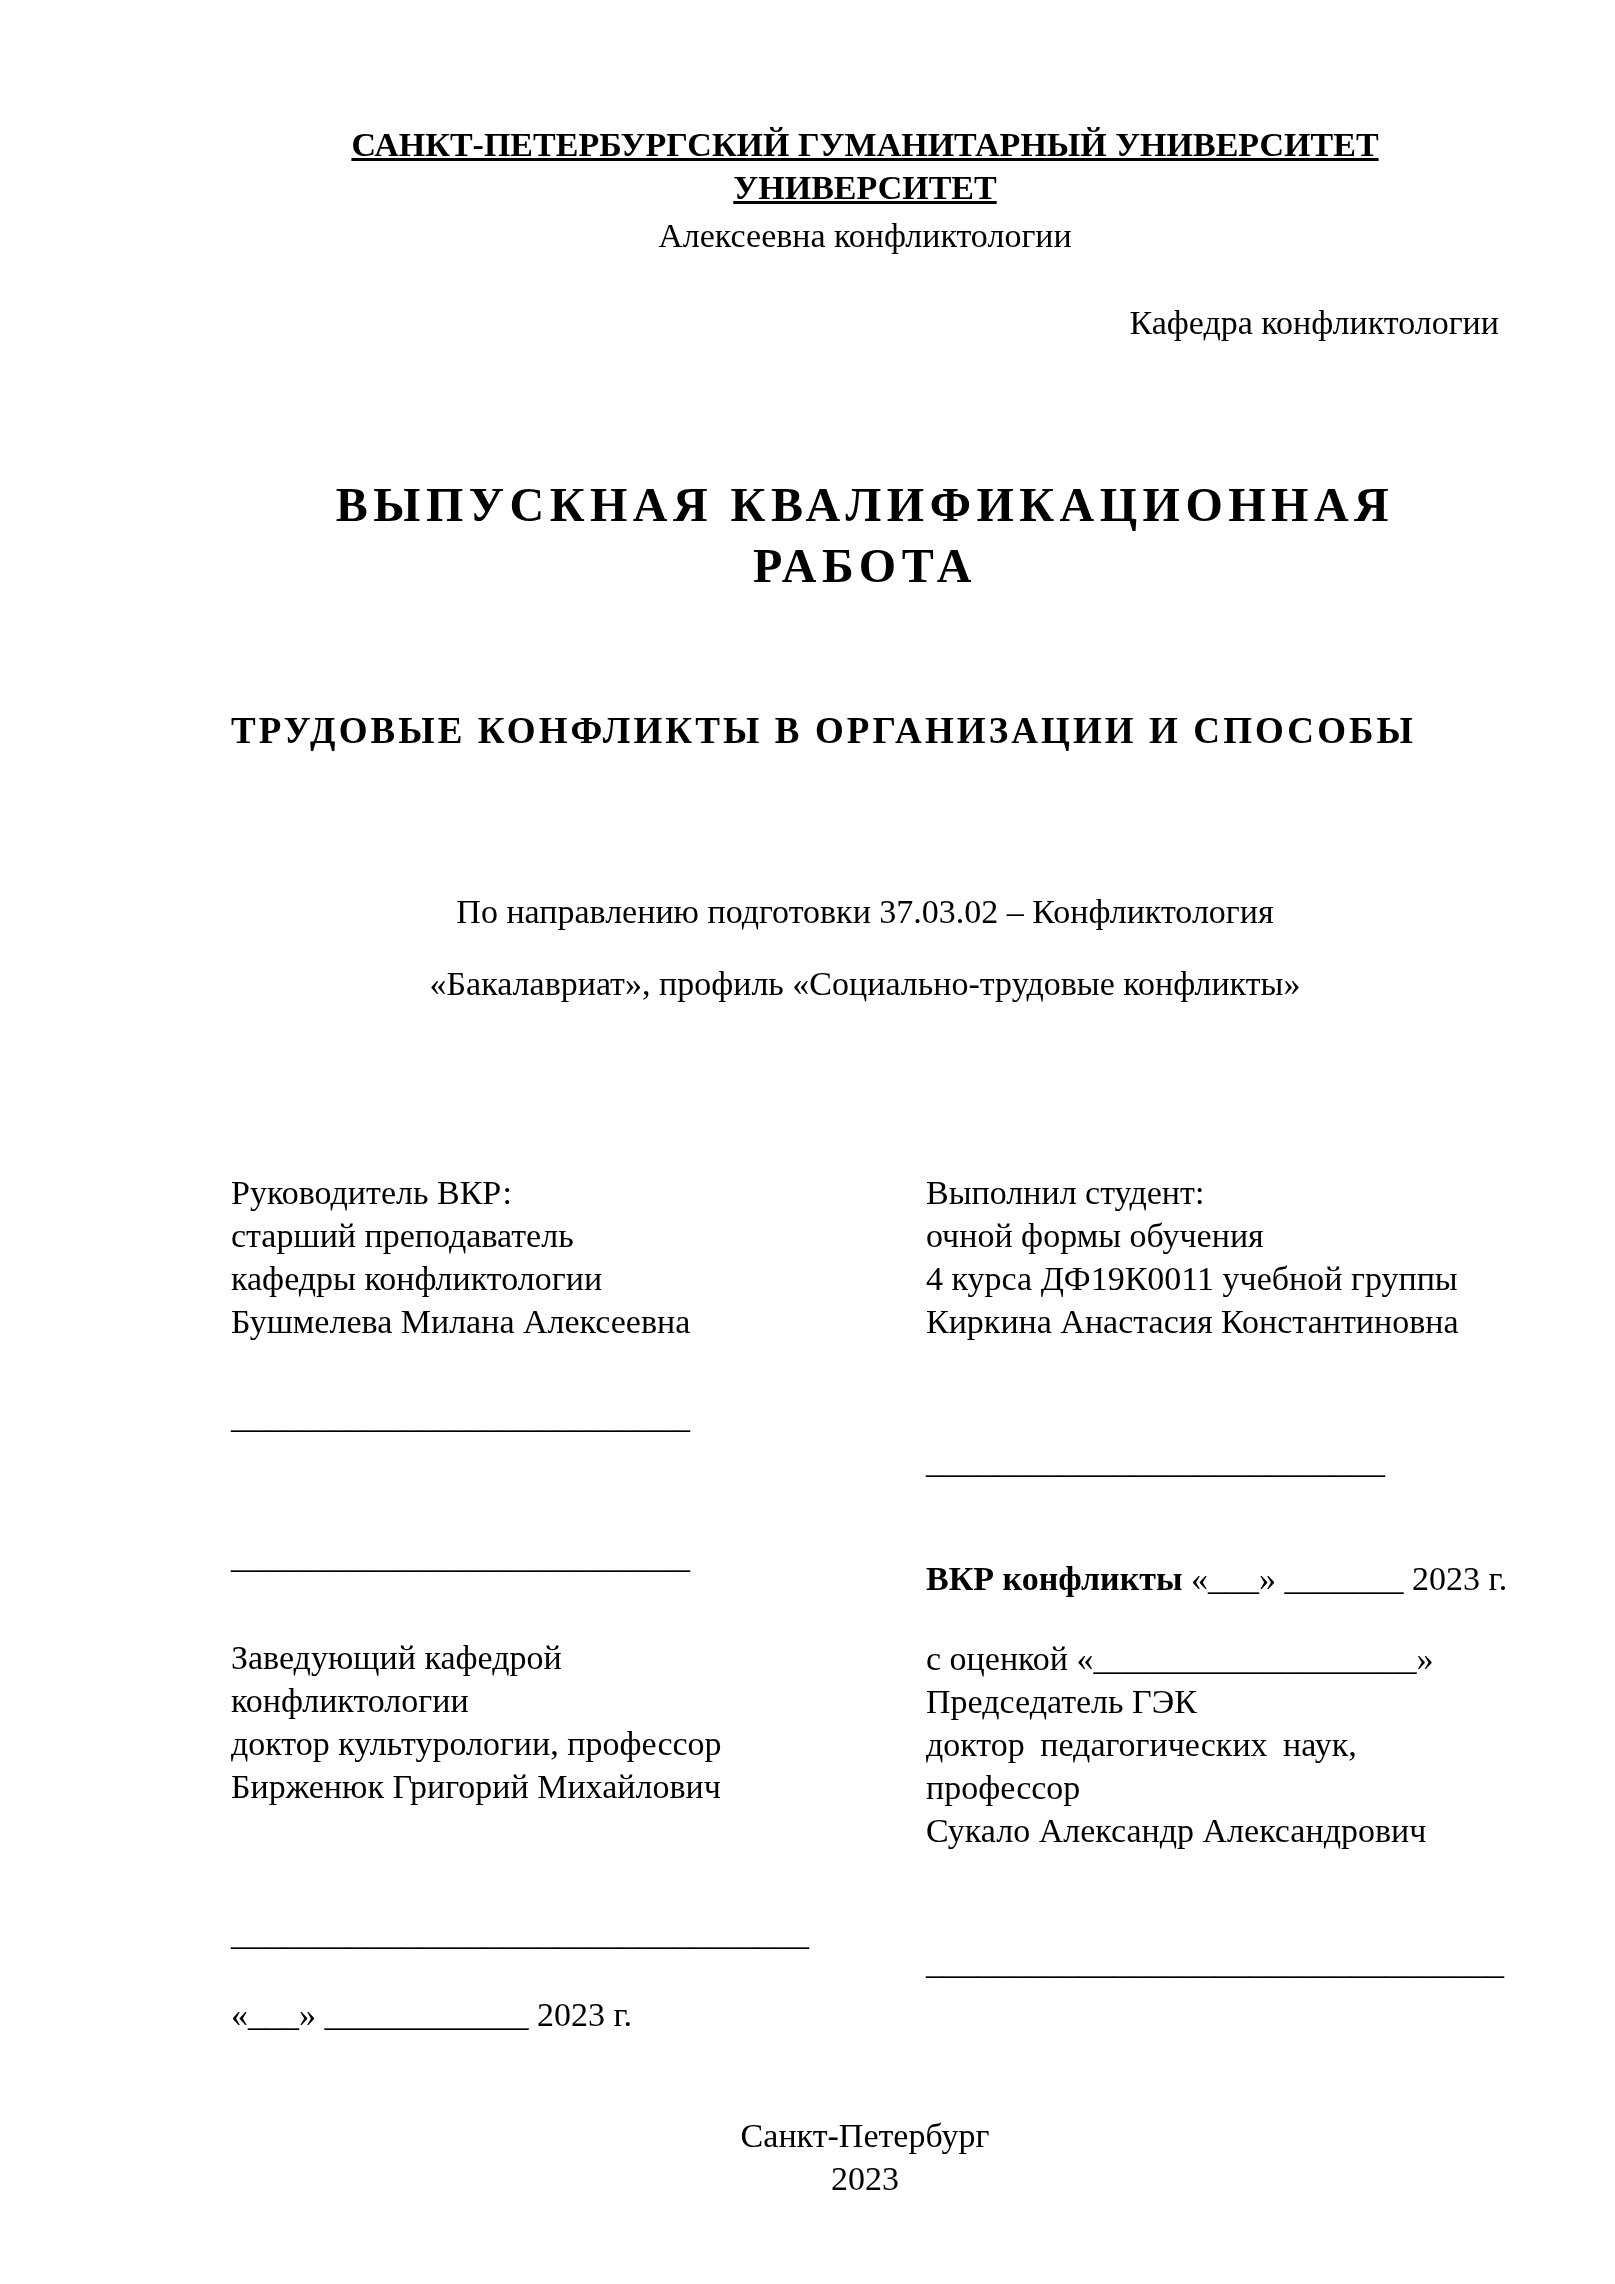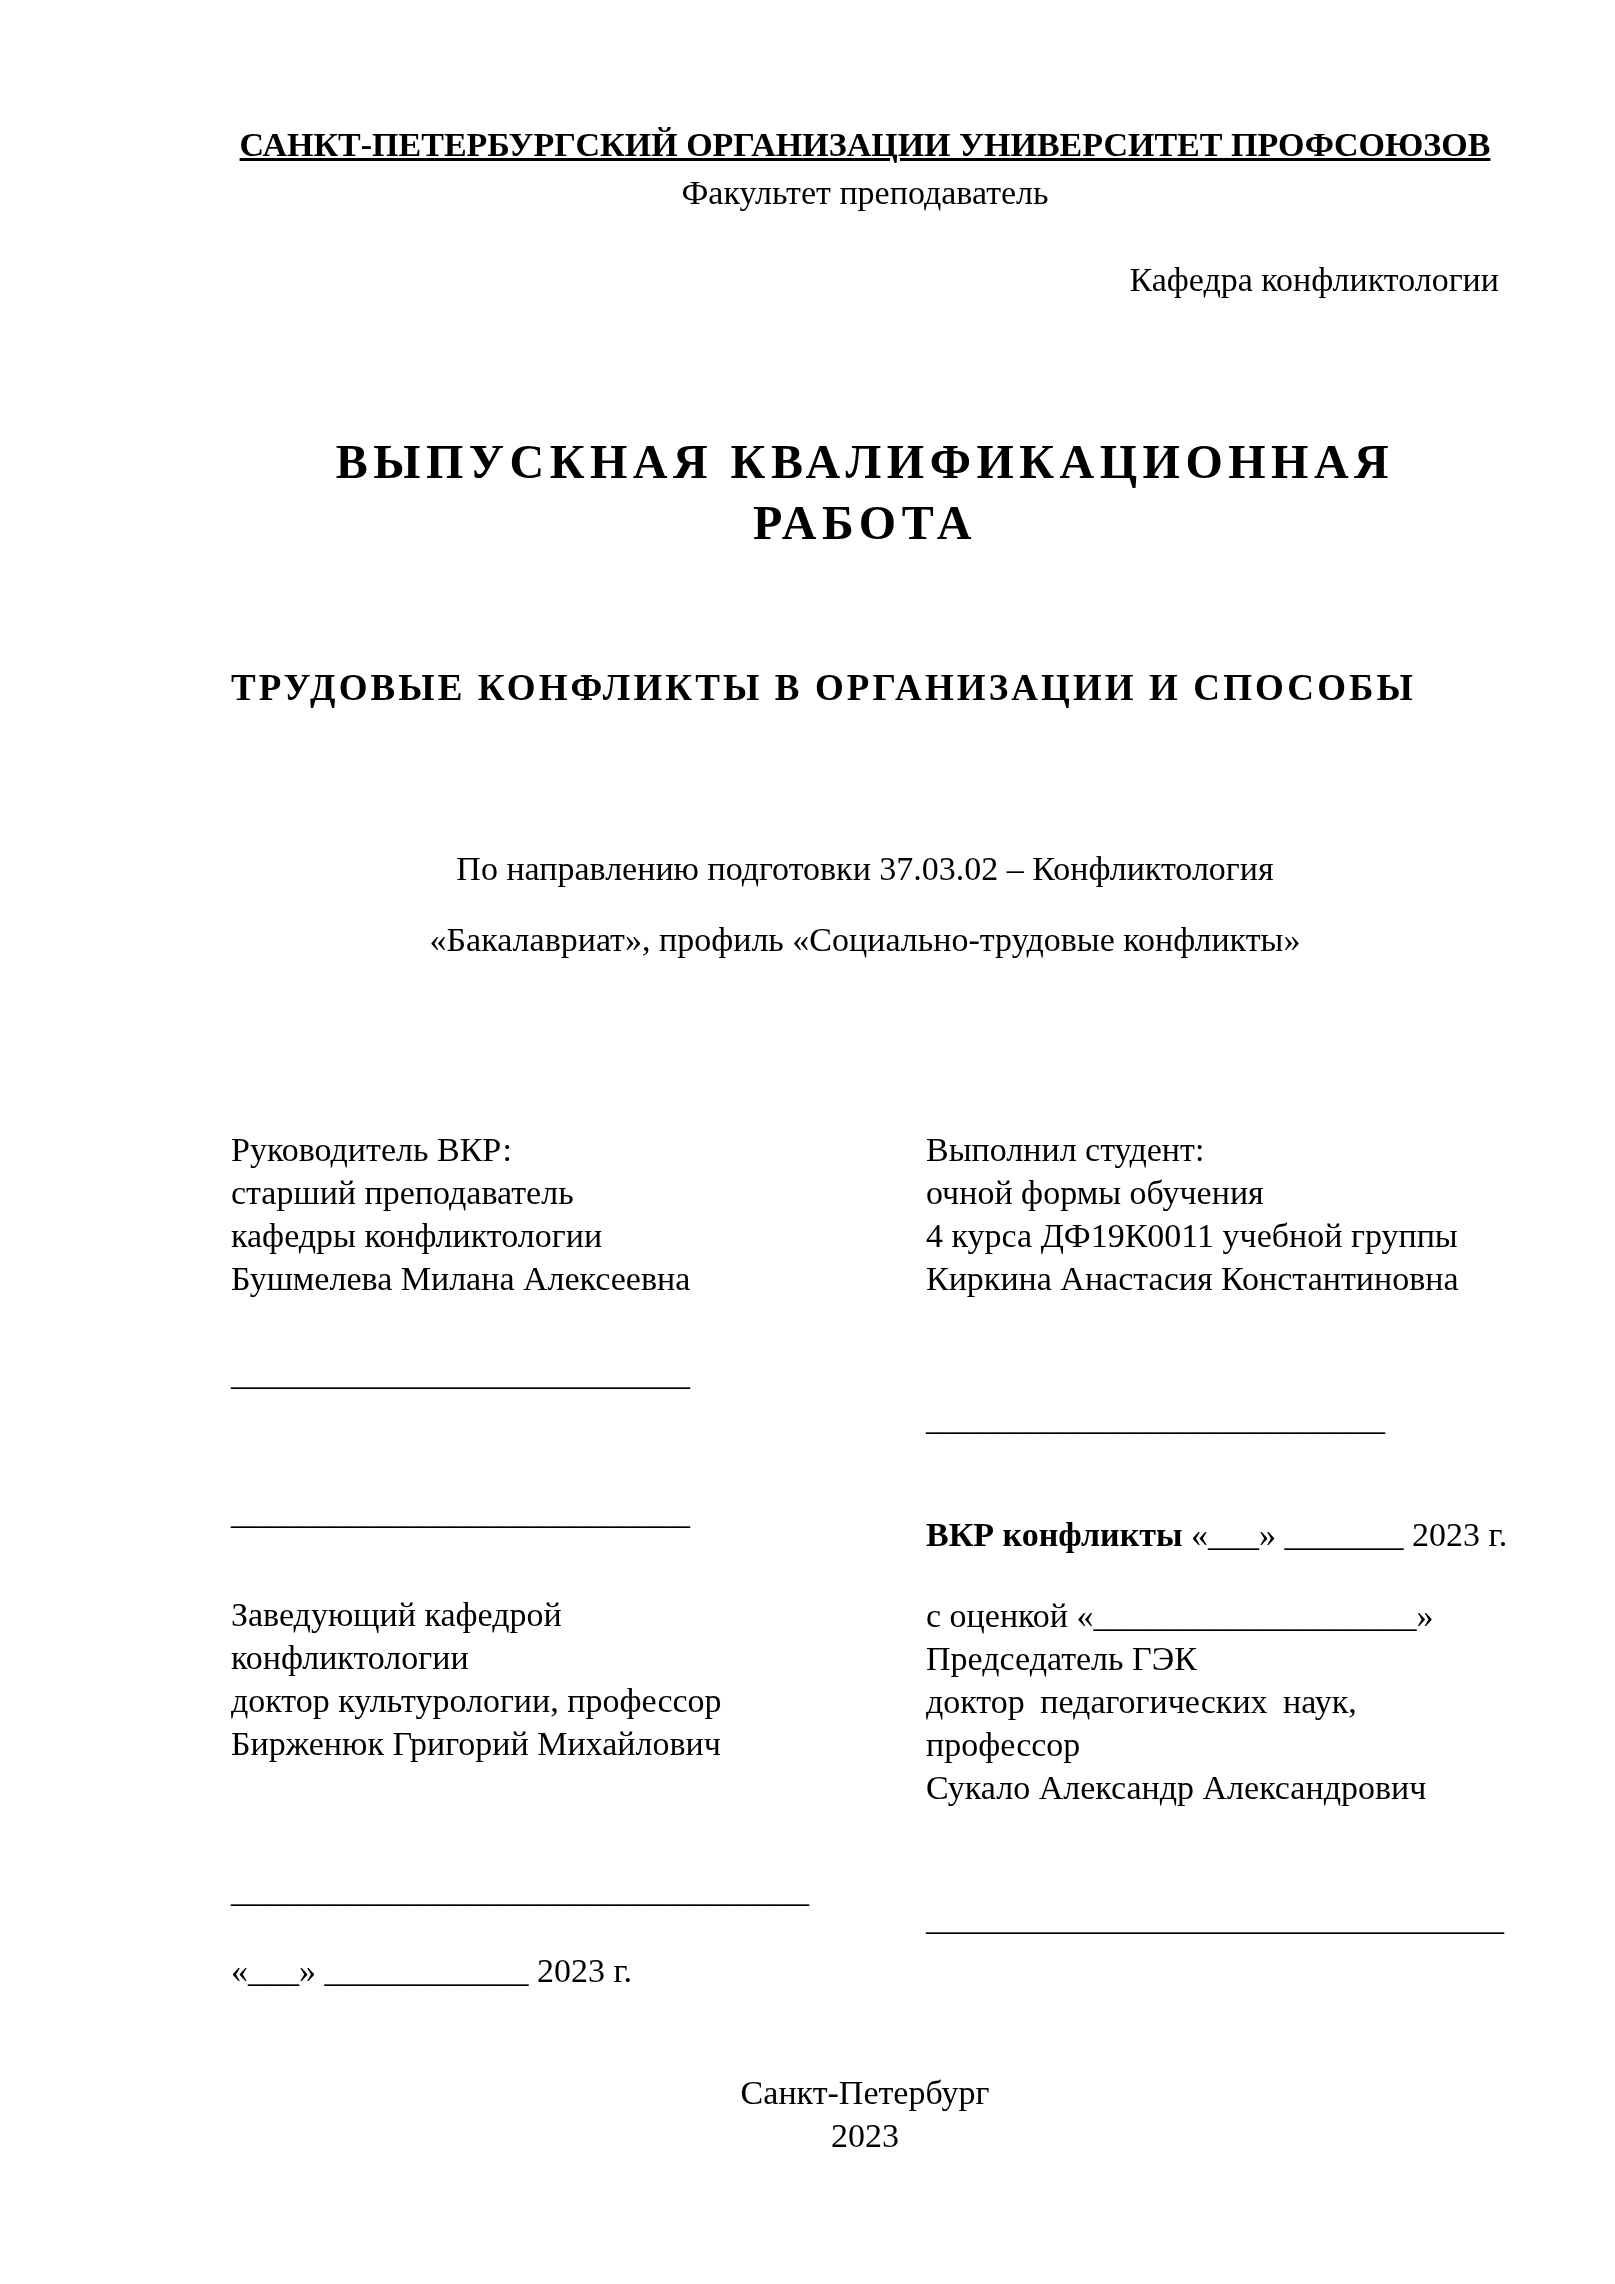--- a/index.html
+++ b/index.html
@@ -81,23 +81,23 @@
   .footer {
     text-align: center;
     margin-top: 78px;
   }
 </style>
 </head>
 <body>
 
 <div class="page">
 
-  <div class="university">САНКТ-ПЕТЕРБУРГСКИЙ ОРГАНИЗАЦИИ УНИВЕРСИТЕТ ПРОФСОЮЗОВ</div>
+  <div class="university">САНКТ-ПЕТЕРБУРГСКИЙ ГУМАНИТАРНЫЙ УНИВЕРСИТЕТ УНИВЕРСИТЕТ</div>
 
-  <div class="faculty">Факультет преподаватель</div>
+  <div class="faculty">Алексеевна конфликтологии</div>
 
   <div class="department">Кафедра конфликтологии</div>
 
   <div class="work-type">ВЫПУСКНАЯ КВАЛИФИКАЦИОННАЯ РАБОТА</div>
 
   <div class="thesis-title">
     <div>ТРУДОВЫЕ КОНФЛИКТЫ В ОРГАНИЗАЦИИ И СПОСОБЫ</div>
   </div>
 
   <div class="direction">По направлению подготовки 37.03.02 – Конфликтология</div>

